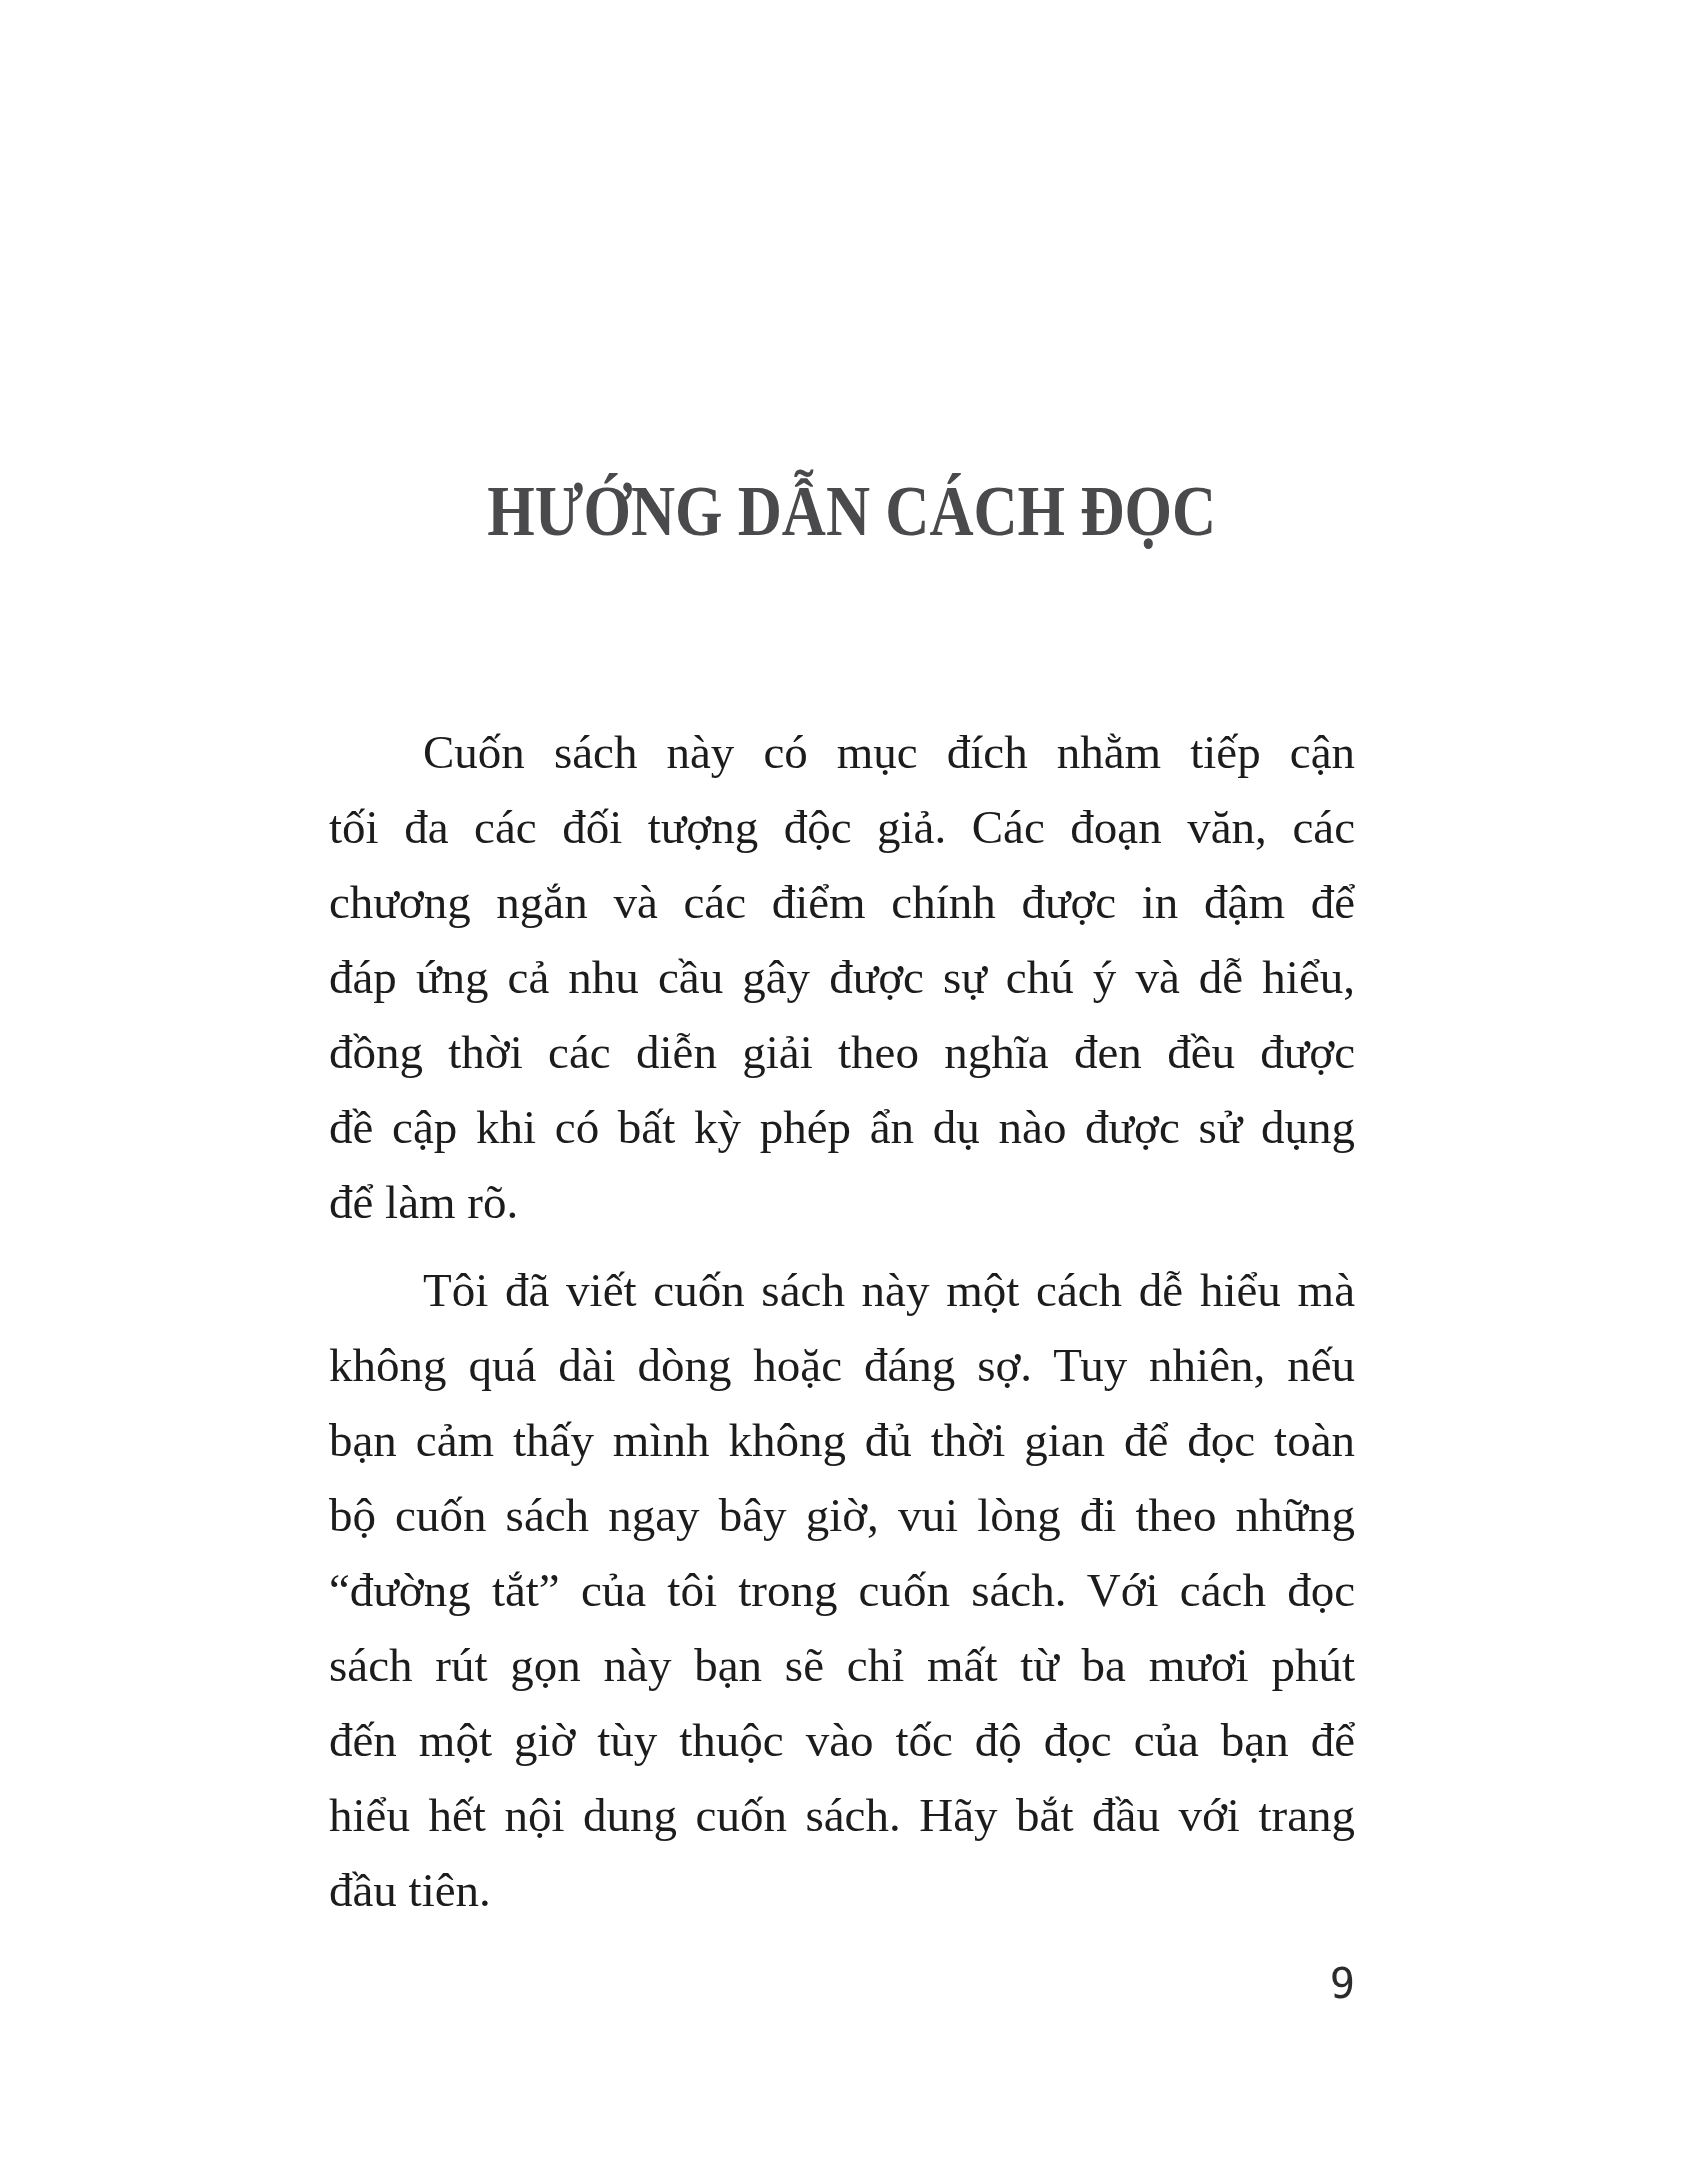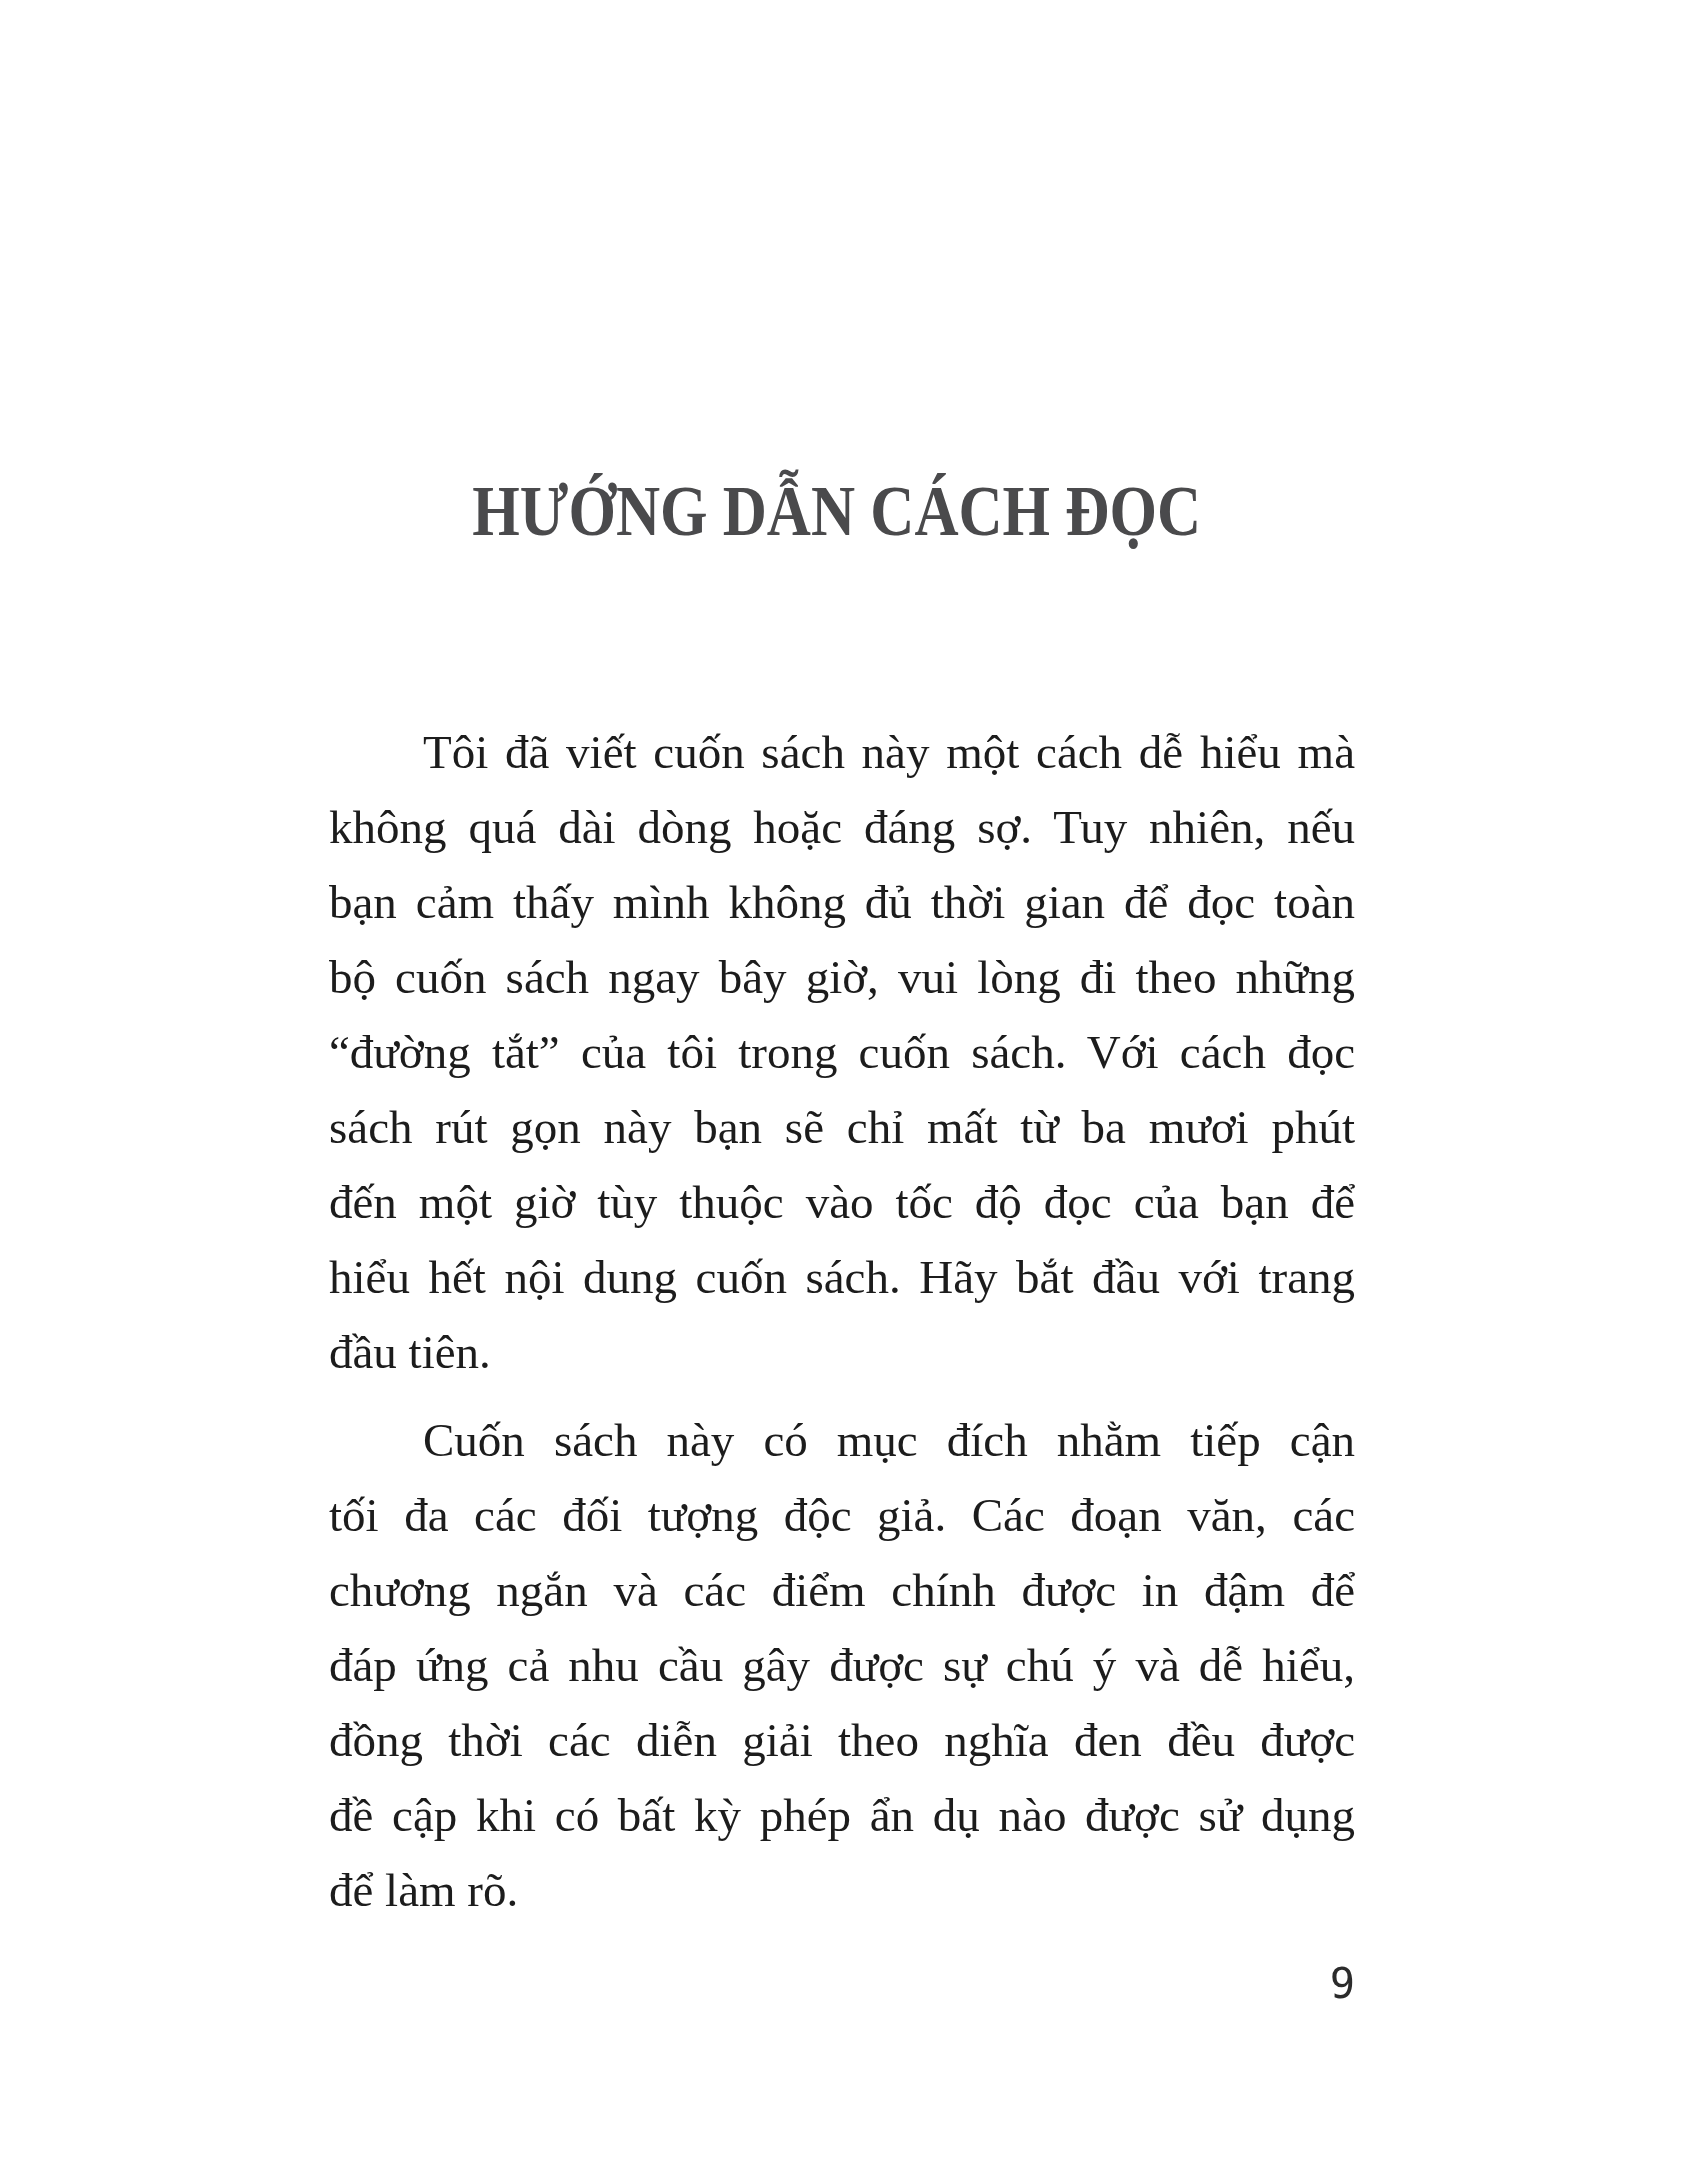--- a/index.html
+++ b/index.html
@@ -12,21 +12,21 @@
     width: 1683px;
     height: 2178px;
     background: var(--bg-color, #ffffff);
     font-family: "Liberation Serif", serif;
     overflow: hidden;
   }
   
   .title {
     position: absolute;
     top: 476px;
-    left: 324px;
+    left: 339px;
     width: 1026px;
     margin: 0;
     text-align: center;
     font-size: 71px;
     line-height: 71px;
     font-weight: bold;
     font-family: "Liberation Serif", serif;
     color: var(--title-color, #4a4a4c);
     white-space: nowrap;
   }
@@ -76,36 +76,36 @@
 </head>
 <body>
 
 <div class="page">
   <h1 class="title">
     <span class="title-text">HƯỚNG DẪN CÁCH ĐỌC</span>
   </h1>
 
   <div class="body-text">
       <div class="paragraph">
+        <div class="line first">Cuốn sách này có mục đích nhằm tiếp cận</div>
+        <div class="line">tối đa các đối tượng độc giả. Các đoạn văn, các</div>
+        <div class="line">chương ngắn và các điểm chính được in đậm để</div>
+        <div class="line">đáp ứng cả nhu cầu gây được sự chú ý và dễ hiểu,</div>
+        <div class="line">đồng thời các diễn giải theo nghĩa đen đều được</div>
+        <div class="line">đề cập khi có bất kỳ phép ẩn dụ nào được sử dụng</div>
+        <div class="line para-last">để làm rõ.</div>
+      </div>
+      <div class="paragraph">
         <div class="line first">Tôi đã viết cuốn sách này một cách dễ hiểu mà</div>
         <div class="line">không quá dài dòng hoặc đáng sợ. Tuy nhiên, nếu</div>
         <div class="line">bạn cảm thấy mình không đủ thời gian để đọc toàn</div>
         <div class="line">bộ cuốn sách ngay bây giờ, vui lòng đi theo những</div>
         <div class="line">“đường tắt” của tôi trong cuốn sách. Với cách đọc</div>
         <div class="line">sách rút gọn này bạn sẽ chỉ mất từ ba mươi phút</div>
         <div class="line">đến một giờ tùy thuộc vào tốc độ đọc của bạn để</div>
         <div class="line">hiểu hết nội dung cuốn sách. Hãy bắt đầu với trang</div>
         <div class="line para-last">đầu tiên.</div>
       </div>
-      <div class="paragraph">
-        <div class="line first">Cuốn sách này có mục đích nhằm tiếp cận</div>
-        <div class="line">tối đa các đối tượng độc giả. Các đoạn văn, các</div>
-        <div class="line">chương ngắn và các điểm chính được in đậm để</div>
-        <div class="line">đáp ứng cả nhu cầu gây được sự chú ý và dễ hiểu,</div>
-        <div class="line">đồng thời các diễn giải theo nghĩa đen đều được</div>
-        <div class="line">đề cập khi có bất kỳ phép ẩn dụ nào được sử dụng</div>
-        <div class="line para-last">để làm rõ.</div>
-      </div>
     </div>
 
   <div class="page-number">9</div>
 </div>
 
 
 </body></html>

